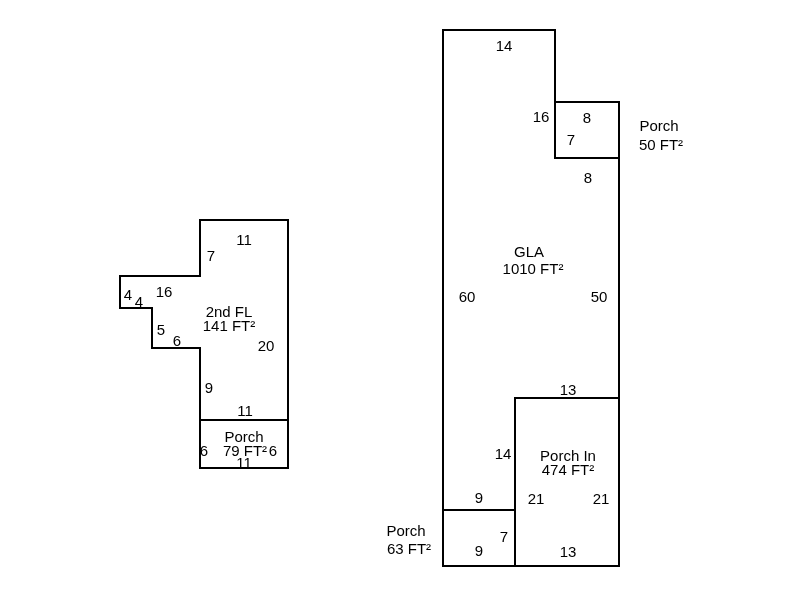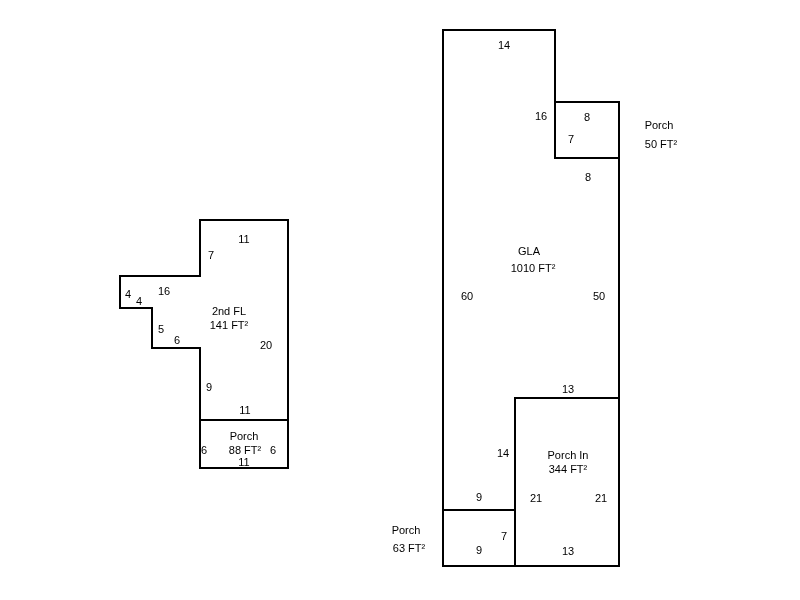--- a/index.html
+++ b/index.html
@@ -21,21 +21,21 @@
     top: 0;
   }
   .outline {
     fill: none;
     stroke: #000000;
     stroke-width: 2;
   }
   .lbl {
     position: absolute;
     transform: translate(-50%, -50%);
-    font-size: 11px;
+    font-size: 15px;
     line-height: 1;
     color: #000000;
     white-space: nowrap;
   }
 </style>
 </head>
 <body>
 
 <div id="canvas">
 
@@ -61,21 +61,21 @@
   <span class="lbl" style="left:139px;top:301px">4</span>
   <span class="lbl" style="left:161px;top:329px">5</span>
   <span class="lbl" style="left:177px;top:340px">6</span>
   <span class="lbl" style="left:229px;top:311px">2nd FL</span>
   <span class="lbl" style="left:229px;top:325px">141 FT²</span>
   <span class="lbl" style="left:266px;top:345px">20</span>
   <span class="lbl" style="left:209px;top:387px">9</span>
   <span class="lbl" style="left:245px;top:410px">11</span>
 
   <span class="lbl" style="left:244px;top:436px">Porch</span>
-  <span class="lbl" style="left:245px;top:450px">88 FT²</span>
+  <span class="lbl" style="left:245px;top:450px">79 FT²</span>
   <span class="lbl" style="left:204px;top:450px">6</span>
   <span class="lbl" style="left:273px;top:450px">6</span>
   <span class="lbl" style="left:244px;top:462px">11</span>
 
   <span class="lbl" style="left:504px;top:45px">14</span>
   <span class="lbl" style="left:541px;top:116px">16</span>
   <span class="lbl" style="left:588px;top:177px">8</span>
   <span class="lbl" style="left:529px;top:251px">GLA</span>
   <span class="lbl" style="left:533px;top:268px">1010 FT²</span>
   <span class="lbl" style="left:467px;top:296px">60</span>
@@ -83,21 +83,21 @@
   <span class="lbl" style="left:568px;top:389px">13</span>
   <span class="lbl" style="left:503px;top:453px">14</span>
   <span class="lbl" style="left:479px;top:497px">9</span>
 
   <span class="lbl" style="left:587px;top:117px">8</span>
   <span class="lbl" style="left:571px;top:139px">7</span>
   <span class="lbl" style="left:659px;top:125px">Porch</span>
   <span class="lbl" style="left:661px;top:144px">50 FT²</span>
 
   <span class="lbl" style="left:568px;top:455px">Porch In</span>
-  <span class="lbl" style="left:568px;top:469px">344 FT²</span>
+  <span class="lbl" style="left:568px;top:469px">474 FT²</span>
   <span class="lbl" style="left:536px;top:498px">21</span>
   <span class="lbl" style="left:601px;top:498px">21</span>
   <span class="lbl" style="left:568px;top:551px">13</span>
 
   <span class="lbl" style="left:406px;top:530px">Porch</span>
   <span class="lbl" style="left:409px;top:548px">63 FT²</span>
   <span class="lbl" style="left:504px;top:536px">7</span>
   <span class="lbl" style="left:479px;top:550px">9</span>
 
 </div>

